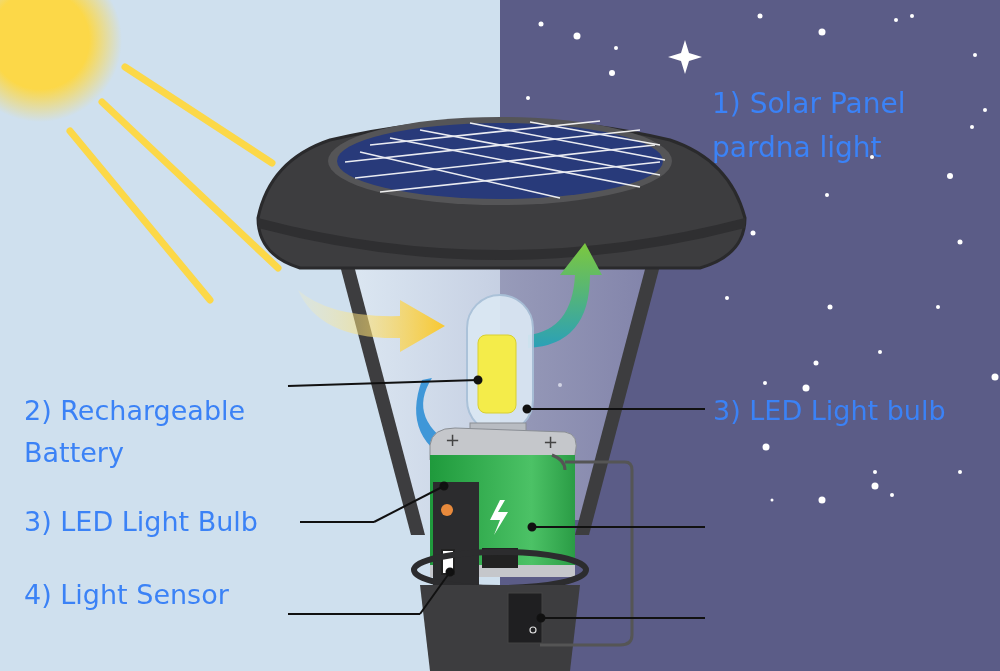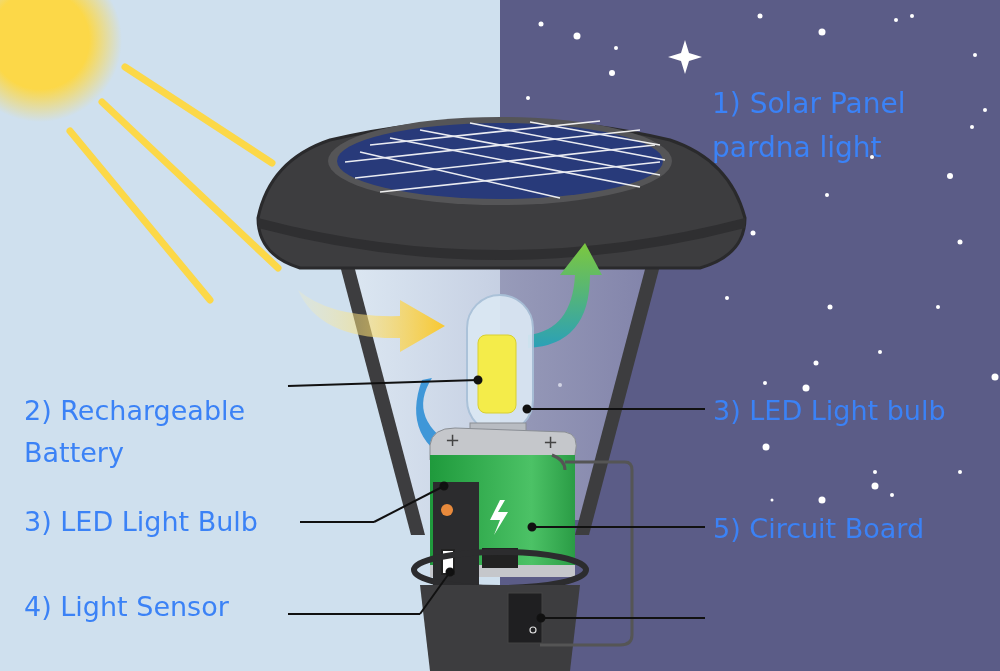--- a/index.html
+++ b/index.html
@@ -158,16 +158,15 @@
     <line x1="541" y1="618" x2="705" y2="618"></line>
         <circle cx="541" cy="618" r="3.5"></circle>
   </g>
 </svg>
 
   <div class="label multi" style="left:712px; top:82px; font-size:28px; line-height:44px;">1) Solar Panel
 pardna light</div>
   <div class="label multi" style="left:24px; top:366px; line-height:42px;margin-top:24px;">2) Rechargeable
 Battery</div>
   <div class="label" style="left:24px; top:502px;">3) LED Light Bulb</div>
-  <div class="label" style="left:24px; top:587px;">4) Light Sensor</div>
+  <div class="label" style="left:24px; top:575px;">4) Light Sensor</div>
   <div class="label" style="left:713px; top:391px;">3) LED Light bulb</div>
-  <div class="label" style="left:713px; top:509px;">5) Circuit Board</div>
 </div>
 
 </body></html>

